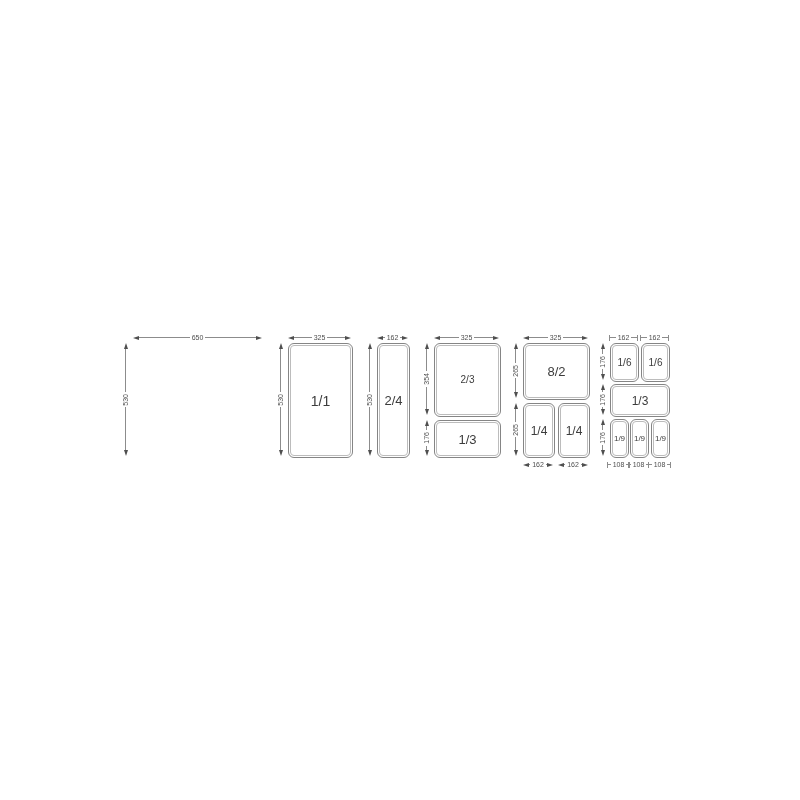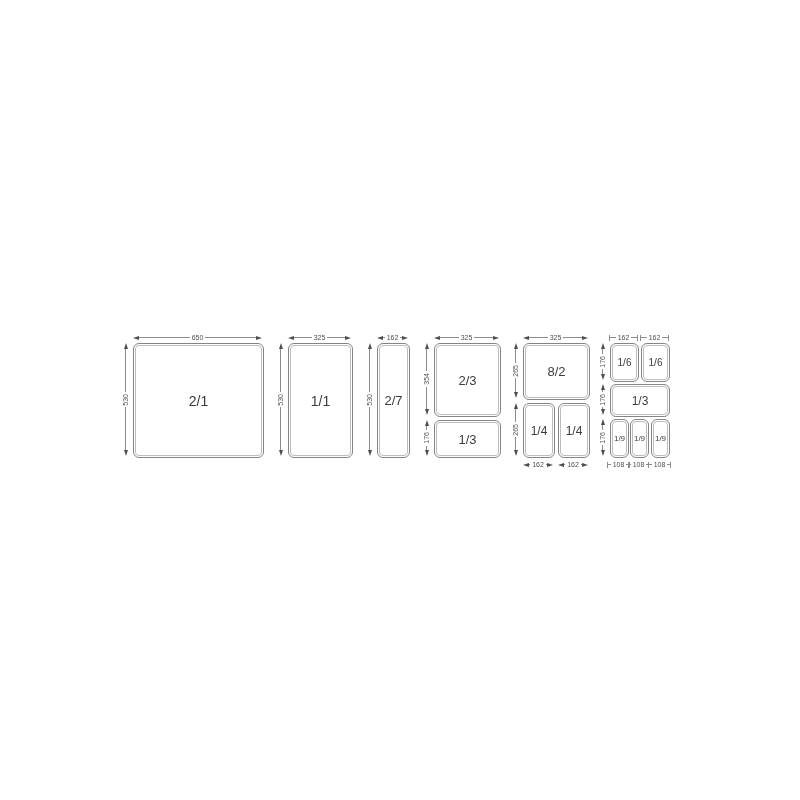--- a/index.html
+++ b/index.html
@@ -49,23 +49,20 @@
       <span class="ln"></span>
       <span class="ah ah-right"></span>
   </div>
   <div class="dim dim-v" style="left:121px;top:343px;height:113px;">
     <span class="ah ah-up"></span>
       <span class="ln"></span>
       <span class="lbl">530</span>
       <span class="ln"></span>
       <span class="ah ah-down"></span>
   </div>
-  <div class="box" style="left:133px;top:343px;width:129px;height:113px;">
-    <span class="pan-label" style="font-size:14px;">2/1</span>
-  </div>
 
   <div class="dim dim-h" style="left:288px;top:333px;width:63px;">
     <span class="ah ah-left"></span>
       <span class="ln"></span>
       <span class="lbl">325</span>
       <span class="ln"></span>
       <span class="ah ah-right"></span>
   </div>
   <div class="dim dim-v" style="left:276px;top:343px;height:113px;">
     <span class="ah ah-up"></span>
@@ -86,21 +83,21 @@
       <span class="ah ah-right"></span>
   </div>
   <div class="dim dim-v" style="left:365px;top:343px;height:113px;">
     <span class="ah ah-up"></span>
       <span class="ln"></span>
       <span class="lbl">530</span>
       <span class="ln"></span>
       <span class="ah ah-down"></span>
   </div>
   <div class="box" style="left:377px;top:343px;width:31px;height:113px;">
-    <span class="pan-label" style="font-size:13px;">2/7</span>
+    <span class="pan-label" style="font-size:13px;">2/4</span>
   </div>
 
   <div class="dim dim-h" style="left:434px;top:333px;width:65px;">
     <span class="ah ah-left"></span>
       <span class="ln"></span>
       <span class="lbl">325</span>
       <span class="ln"></span>
       <span class="ah ah-right"></span>
   </div>
   <div class="dim dim-v" style="left:422px;top:343px;height:72px;">
@@ -111,21 +108,21 @@
       <span class="ah ah-down"></span>
   </div>
   <div class="dim dim-v" style="left:422px;top:420px;height:36px;">
     <span class="ah ah-up"></span>
       <span class="ln"></span>
       <span class="lbl">176</span>
       <span class="ln"></span>
       <span class="ah ah-down"></span>
   </div>
   <div class="box" style="left:434px;top:343px;width:65px;height:72px;">
-    <span class="pan-label" style="font-size:13px;">2/3</span>
+    <span class="pan-label" style="font-size:10px;">2/3</span>
   </div>
   <div class="box" style="left:434px;top:420px;width:65px;height:36px;">
     <span class="pan-label" style="font-size:13px;">1/3</span>
   </div>
 
   <div class="dim dim-h" style="left:523px;top:333px;width:65px;">
     <span class="ah ah-left"></span>
       <span class="ln"></span>
       <span class="lbl">325</span>
       <span class="ln"></span>

